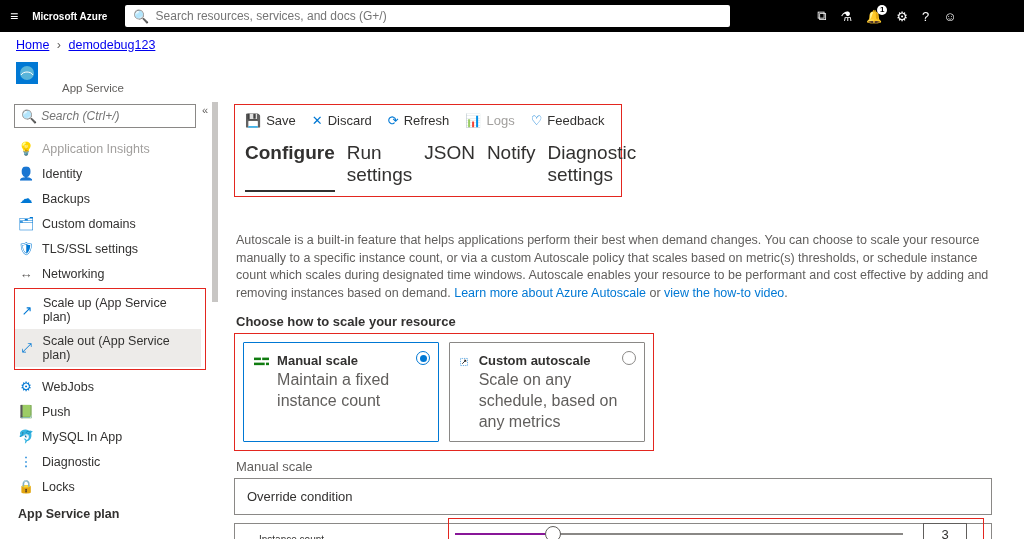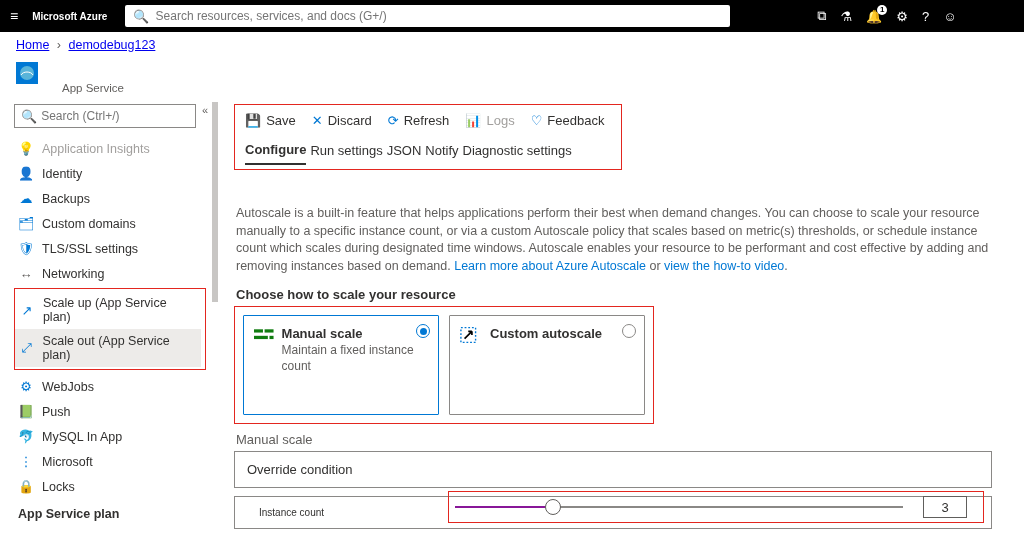--- a/index.html
+++ b/index.html
@@ -15,49 +15,49 @@
   .breadcrumb { padding: 6px 16px; font-size: 12.5px; color: #0078d4; }
   .breadcrumb .sep { color: #605e5c; margin: 0 4px; }
   .titlebar { display: flex; align-items: center; padding: 4px 16px 2px 16px; }
   .title-icon { width: 22px; height: 22px; background: #0078d4; margin-right: 8px; display:flex; align-items:center; justify-content:center; color:#fff; font-size:12px;}
   .title-text { font-size: 20px; font-weight: 600; }
   .title-text .light { font-weight: 400; color: #605e5c; }
   .subtitle { font-size: 11.5px; color: #605e5c; margin-left: 46px; margin-top:-2px; padding-bottom:6px; padding-left:16px; position:relative; top:-2px;}
   .content { display: flex; height: calc(539px - 32px - 26px - 30px - 14px); }
   .sidebar { width: 212px; padding: 2px 0 0 14px; overflow: hidden; }
   .side-search { display: flex; align-items: center; border: 1px solid #8a8886; height: 24px; padding: 0 6px; margin-bottom: 8px; width: 182px; }
-  .side-search input { border: none; outline: none; width: 100%; font-size: 12px; }
+  .side-search input { border: none; outline: none; width: 100%; font-size: 12px; font-style: italic; }
   .collapse-btn { margin-left: 6px; color: #605e5c; font-size:11px;}
   .side-wrap { display:flex; align-items:flex-start;}
   .side-item { display: flex; align-items: center; padding: 5px 4px; font-size: 12.5px; color: #323130; cursor: pointer; gap: 8px; width:186px;}
   .side-item.dim { color: #a19f9d; }
   .side-icon { width: 16px; text-align: center; font-size: 13px; }
   .side-section-title { font-weight:600; font-size:12.5px; padding:8px 4px 2px 4px;}
   .redbox-side { border: 1.5px solid #e3261f; padding:2px 0; margin: 2px 0 4px 0; width:192px;}
   .main { flex: 1; padding: 0 10px 0 12px; position: relative; overflow:hidden;}
   .vscrollbar { position:absolute; left:0; top:0; width:6px; height:200px; background:#c8c6c4; }
   .toolbar { display: flex; align-items: center; gap: 16px; padding: 6px 4px; }
   .tool-btn { display:flex; align-items:center; gap:5px; font-size:13px; color:#323130; }
   .tool-btn.disabled { color:#a19f9d; }
   .tool-btn .ticon { color:#0078d4; font-size:13px; }
-  .tabs { display:flex; gap:4px; padding: 4px 4px 0 4px; font-size:13px;align-items:center; }
+  .tabs { display:flex; gap:12px; padding: 4px 4px 0 4px; font-size:19px; }
   .tab { padding: 4px 0 6px 0; color:#323130; }
   .tab.active { font-weight:600; border-bottom:2px solid #323130; }
   .redbox-toolbar { border:1.5px solid #e3261f; padding:2px 6px 4px 6px; width:388px; margin-bottom:6px; margin-top:2px;}
   .desc { font-size:12.5px; color:#605e5c; line-height:1.4; padding: 2px 2px 8px 2px; max-width:770px;margin-top:33px;}
   .desc a { color:#0078d4; text-decoration:none; }
   .section-label { font-weight:600; font-size:13px; padding:4px 2px;}
   .cards-redbox { border:1.5px solid #e3261f; padding:8px; width:420px; }
   .cards { display:flex; gap:10px; }
   .card { border:1.5px solid #0078d4; width:196px; height:100px; padding:10px; position:relative; border-radius:1px; background:#fff;}
   .card.inactive { border-color:#8a8886; }
   .card-head { display:flex; gap:8px; align-items:flex-start;}
   .card-icon { width:22px; height:18px; }
   .card-title { font-weight:600; font-size:13px; }
-  .card-desc { font-size:12px; color:#605e5c; margin-top:2px; line-height:1.3;}
+  .card-desc { font-size:16px; color:#605e5c; margin-top:2px; line-height:1.3;}
   .radio { position:absolute; top:8px; right:8px; width:14px; height:14px; border:1.5px solid #0078d4; border-radius:50%; display:flex; align-items:center; justify-content:center;}
   .radio.on::after { content:""; width:7px; height:7px; background:#0078d4; border-radius:50%; }
   .radio.off { border-color:#8a8886;}
   .panel-label { font-size:13px; color:#605e5c; padding:8px 2px 4px 2px;}
   .panel { border:1px solid #8a8886; padding:10px 12px; font-size:13px; color:#323130; margin-bottom:8px; width:758px;}
   .slider-redbox { border:1.5px solid #e3261f; padding:4px 6px; display:flex; align-items:center; gap:8px; width:536px; margin-left:214px; position:relative; top:-38px;}
   .instance-label { width:214px; padding-left:12px; font-size:10px;}
   .slider-wrap{ border:1px solid #8a8886; padding:10px 12px; display:flex; align-items:center; width:758px;}
   .slider-track { position:relative; height:2px; background:#8a8886; width:448px; }
   .slider-fill { position:absolute; left:0; top:0; height:2px; background:#881798; width:20%; }
@@ -154,21 +154,21 @@
     <div class="side-item">
         <span class="side-icon" style="color:#107c10">📗</span>
         <span>Push</span>
       </div>
     <div class="side-item">
         <span class="side-icon" style="color:#0078d4">🐬</span>
         <span>MySQL In App</span>
       </div>
     <div class="side-item">
         <span class="side-icon" style="color:#0078d4">⋮</span>
-        <span>Microsoft</span>
+        <span>Diagnostic</span>
       </div>
     <div class="side-item">
         <span class="side-icon" style="color:#605e5c">🔒</span>
         <span>Locks</span>
       </div>
     <div class="side-section-title">App Service plan</div>
   </div>
 
   <div class="main">
     <div class="vscrollbar"></div>
@@ -233,20 +233,21 @@
         </div>
         <div class="card inactive">
           <div class="radio off"></div>
           <div class="card-head">
             <svg class="card-icon" viewBox="0 0 24 18">
                   <rect x="1" y="1" width="16" height="16" fill="none" stroke="#0078d4" stroke-width="1.5" stroke-dasharray="2 2"></rect>
                   <path d="M5 13 L13 5 M13 5 h-4 M13 5 v4" stroke="#000" stroke-width="1.8" fill="none"></path>
                 </svg>
             <div>
               <div class="card-title">Custom autoscale</div>
+              <div class="card-desc">Scale on any schedule, based on any metrics</div>
             </div>
           </div>
         </div>
       </div>
     </div>
 
     <div class="panel-label">Manual scale</div>
     <div class="panel"><span>Override condition</span></div>
     <div class="slider-wrap">
       <div class="instance-label">Instance count</div>

